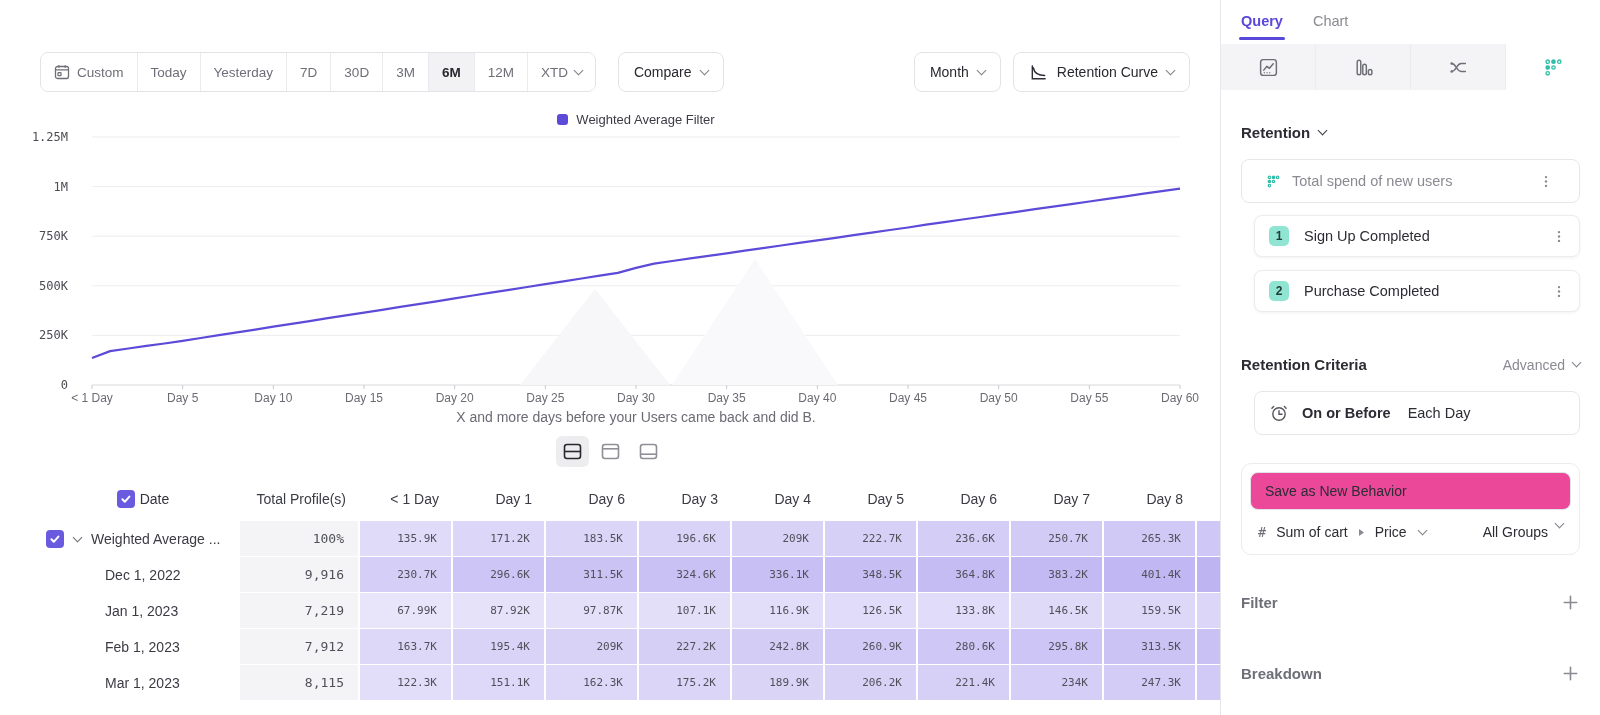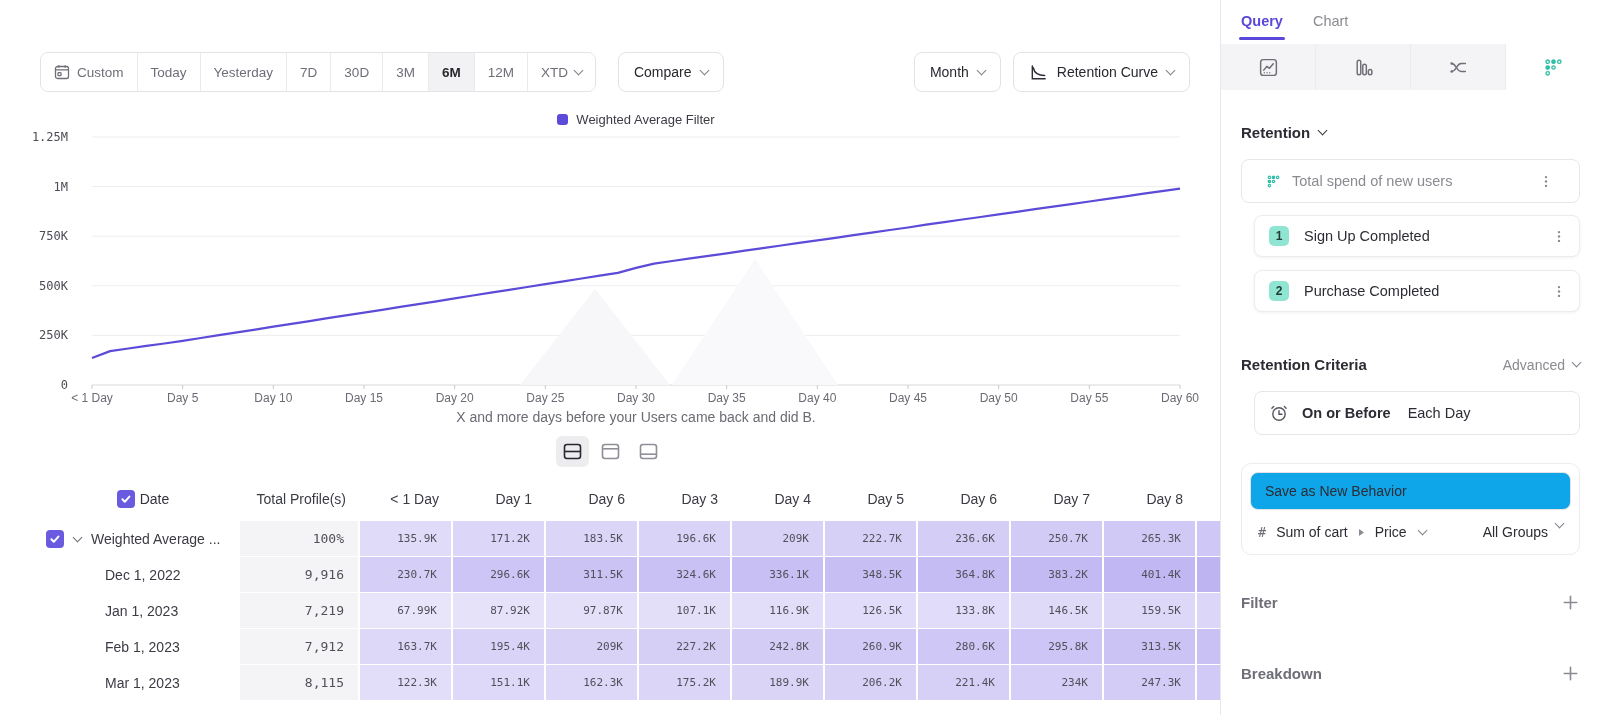--- a/index.html
+++ b/index.html
@@ -88,21 +88,21 @@
   .step-label { flex:1; font-size:14.5px; font-weight:500; color:#2c2c34; }
   .criteria-row { margin-top:44px; display:flex; align-items:center; }
   .criteria-label { font-size:15px; font-weight:700; color:#2c2c34; flex:1; }
   .advanced { color:#8a8a92; font-size:14px; display:flex; align-items:center; gap:8px; cursor:pointer; }
   .criteria-card { margin:18px 0 0 13px; border:1px solid #e7e7eb; border-radius:8px; height:44px; display:flex; align-items:center;
     gap:13px; padding:0 14px; }
   .cond { font-weight:700; font-size:14.5px; color:#2c2c34; }
   .window { font-size:14.5px; color:#2c2c34; margin-left:4px; }
   .metric-card { margin-top:28px; border:1px solid #ececf0; border-radius:10px; padding:8px 8px 0 8px; }
   .save-btn { width:100%; border:1px solid #e3e3e7; border-radius:8px; height:38px; display:flex; align-items:center;
-    padding:0 14px; font-size:14px; font-weight:500; color:#2c2c34; background:#0ea5e9; cursor:pointer; font-family:inherit; }
+    padding:0 14px; font-size:14px; font-weight:500; color:#2c2c34; background:#ec4899; cursor:pointer; font-family:inherit; }
   .sum-row { height:44px; display:flex; align-items:center; gap:10px; padding:0 8px; font-size:14px; color:#2c2c34; }
   .hash { font-family:"DejaVu Sans Mono", monospace; color:#6f6f78; font-size:13.5px; }
   .groups { margin-left:auto; display:flex; align-items:flex-start; gap:8px; color:#2c2c34; cursor:pointer; }
   .sb-row { display:flex; align-items:center; }
   .filter-section { margin-top:38px; }
   .breakdown-section { margin-top:52px; }
   .section-title { font-size:15px; color:#6e6e78; font-weight:600; flex:1; }
   .plus-btn { border:none; background:transparent; cursor:pointer; display:flex; padding:2px; }
 </style>
 </head>

